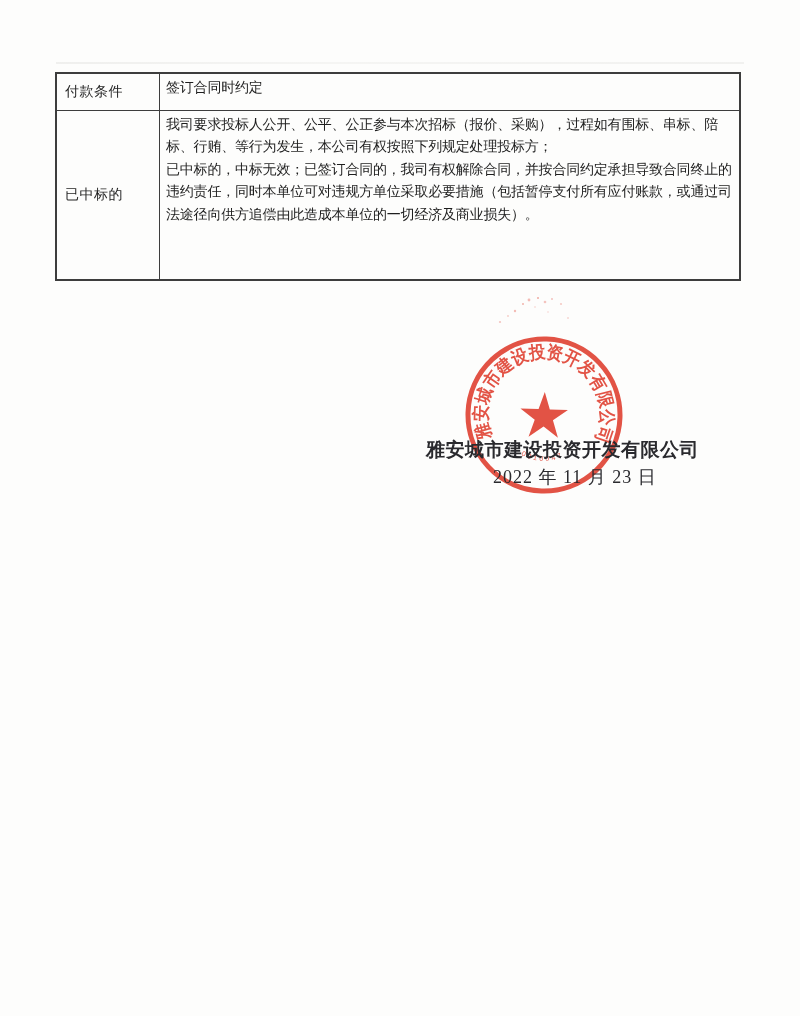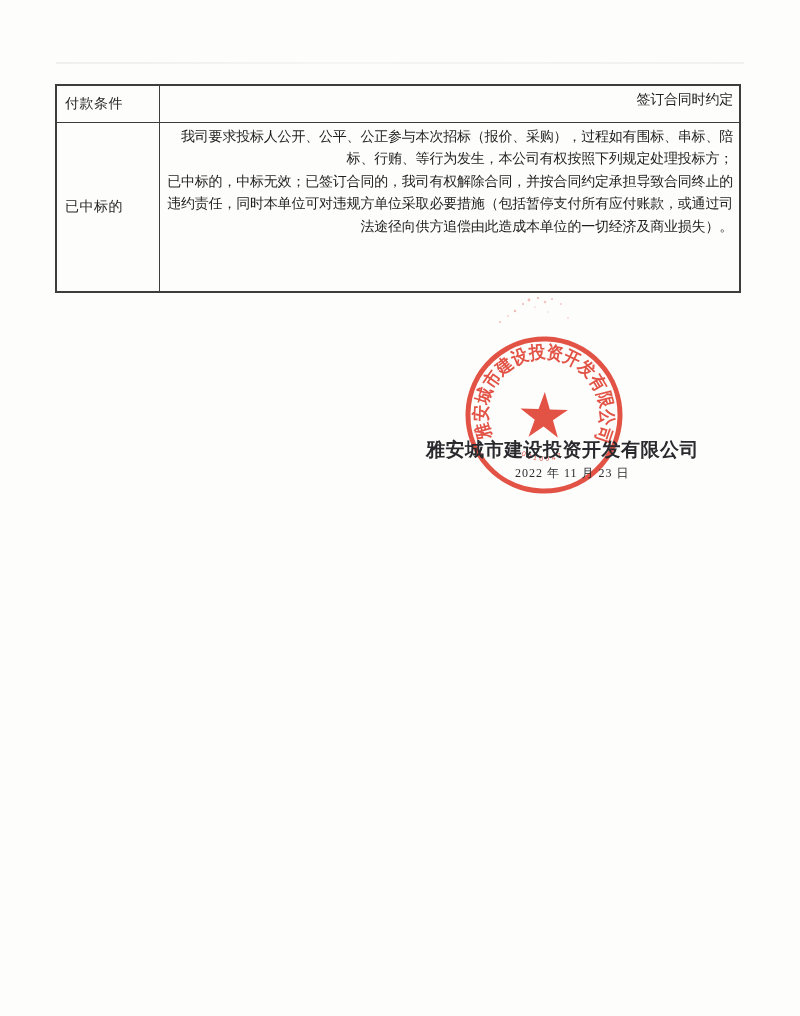--- a/index.html
+++ b/index.html
@@ -7,52 +7,51 @@
     position:relative; width:800px; height:1016px;
     background:#fdfdfc; overflow:hidden;
     font-family:"Liberation Serif","DejaVu Serif",serif;
   }
   .scan-streak {
     position:absolute; left:56px; top:62px; width:688px; height:2px;
     background:linear-gradient(90deg,#ececea 0%,#f3f3f1 40%,#eeeeec 100%);
     opacity:.8;
   }
   table.doc-table {
-    position:absolute; left:55px; top:84px; width:686px;
+    position:absolute; left:55px; top:72px; width:686px;
     border-collapse:collapse; table-layout:fixed;
     border:2px solid #3d3d3d;
   }
   table.doc-table td {
     border:1px solid #3d3d3d;
     color:#1e1e1e;
     font-size:14px;
   }
   td.col-label {
     width:90px; padding:2px 4px 2px 8px;
     vertical-align:middle; letter-spacing:.5px;
   }
   td.col-content {
     padding:3px 6px 3px 6px;
     vertical-align:top;
     line-height:22.5px;
     letter-spacing:-0.2px;
-    text-align:right;
   }
   tr.row-payment  { height:37px; }
   tr.row-integrity{ height:170px; }
   td.col-content p { margin:0; }
 
   .sig-company {
     position:absolute; left:426px; top:437px;
     font-size:19px; font-weight:600; color:#2a2a2e; letter-spacing:.5px;
     white-space:nowrap;
   }
   .sig-date {
-    position:absolute; left:515px; top:465px;
-    font-size:12px; color:#2a2a2e; letter-spacing:1px;
+    position:absolute; left:493px; top:465px;
+    font-size:18px; color:#2a2a2e; letter-spacing:1px;
     white-space:nowrap;
     text-align:center;
   }
   .seal-wrap {
     position:absolute; left:464px; top:335px; width:160px; height:160px;
     opacity:.87;
   }
   .ink-speckles { position:absolute; left:488px; top:290px; width:100px; height:45px; }
 </style>
 </head>

